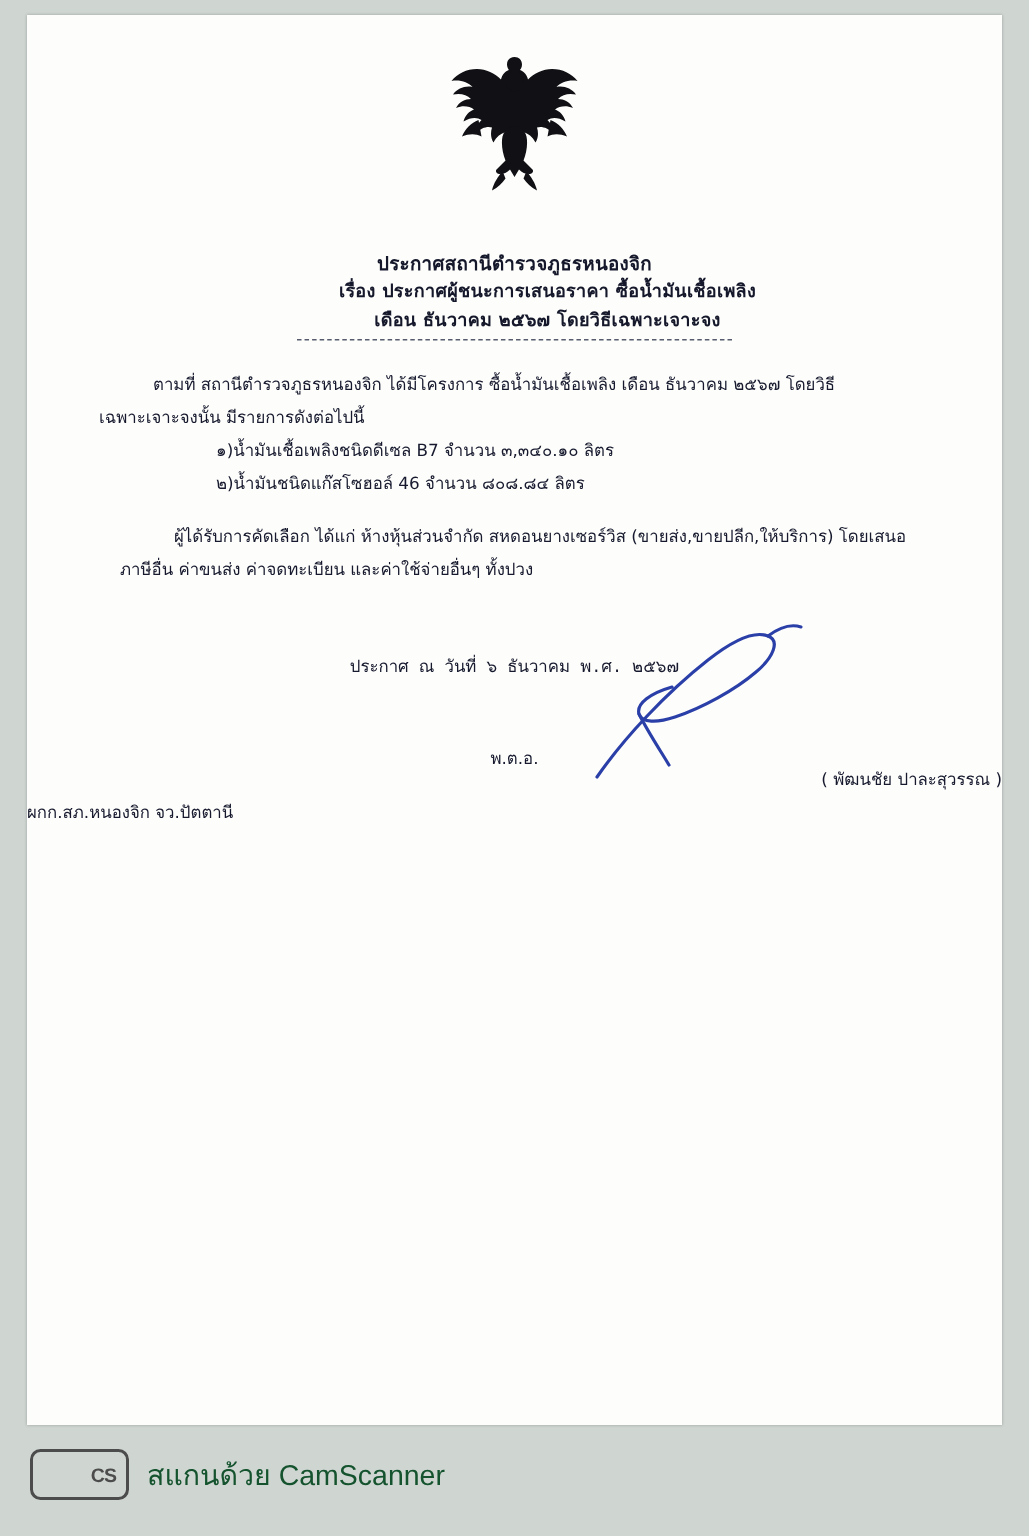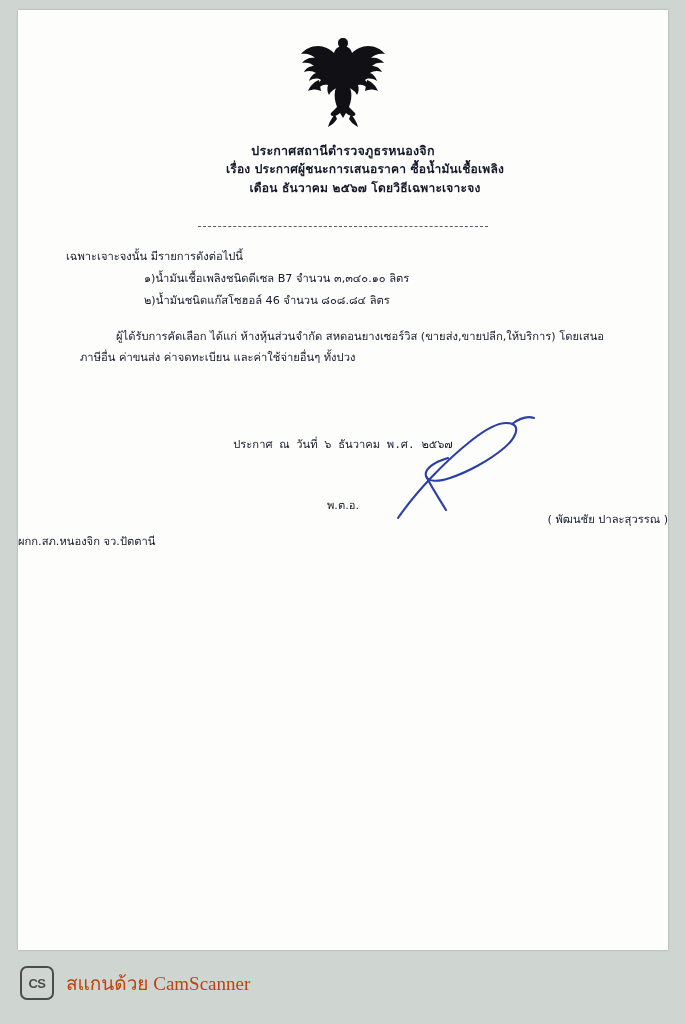--- a/index.html
+++ b/index.html
@@ -35,21 +35,21 @@
     left: 0;
     right: 0;
     top: 22px;
     display: flex;
     justify-content: center;
   }
   .emblem svg { display: block; }
 
   .head-block {
     position: absolute;
-    top: 131px;
+    top: 156px;
     left: 0;
     right: 0;
     text-align: center;
     line-height: 1.55;
   }
   .head-line {
     font-size: 12.5px;
     font-weight: 700;
     letter-spacing: 0.2px;
     color: #15182b;
@@ -140,25 +140,26 @@
     border: 2.5px solid #4c4c4c;
     border-radius: 7px;
     display: flex;
     align-items: center;
     justify-content: center;
     font-size: 13px;
     font-weight: 700;
     color: #4c4c4c;
     font-family: "Liberation Sans", sans-serif;
     letter-spacing: -0.5px;
+    padding-left: 32px;
   }
   .cs-text {
     font-size: 19px;
-    color: #c2410c;
-    font-family: Liberation Serif, serif;
+    color: #14532d;
+    font-family: Liberation Sans, sans-serif;
   }
 </style>
 </head>
 <body>
 
 <div class="page">
   <div class="doc">
 
     <div class="emblem">
       <svg width="96" height="104" viewBox="0 0 96 104" aria-hidden="true">
@@ -179,20 +180,21 @@
 
     <div class="head-block">
       <div class="head-line l1">ประกาศสถานีตำรวจภูธรหนองจิก</div>
       <div class="head-line l2">เรื่อง ประกาศผู้ชนะการเสนอราคา ซื้อน้ำมันเชื้อเพลิง</div>
       <div class="head-line l3">เดือน ธันวาคม ๒๕๖๗ โดยวิธีเฉพาะเจาะจง</div>
     </div>
 
     <div class="divider"></div>
 
     <div class="body-block">
+      <div class="p indent">ตามที่ สถานีตำรวจภูธรหนองจิก ได้มีโครงการ ซื้อน้ำมันเชื้อเพลิง เดือน ธันวาคม ๒๕๖๗ โดยวิธี</div>
       <div class="p">เฉพาะเจาะจงนั้น  มีรายการดังต่อไปนี้</div>
       <div class="p item">๑)น้ำมันเชื้อเพลิงชนิดดีเซล B7  จำนวน ๓,๓๔๐.๑๐ ลิตร</div>
       <div class="p item">๒)น้ำมันชนิดแก๊สโซฮอล์ 46 จำนวน ๘๐๘.๘๔ ลิตร</div>
       <div class="para2">
         <div class="p indent">ผู้ได้รับการคัดเลือก ได้แก่ ห้างหุ้นส่วนจำกัด สหดอนยางเซอร์วิส (ขายส่ง,ขายปลีก,ให้บริการ) โดยเสนอ</div>
         <div class="p">ภาษีอื่น ค่าขนส่ง ค่าจดทะเบียน และค่าใช้จ่ายอื่นๆ ทั้งปวง</div>
       </div>
     </div>
 
     <div class="declare">ประกาศ ณ วันที่  ๖  ธันวาคม  พ.ศ. ๒๕๖๗</div>

